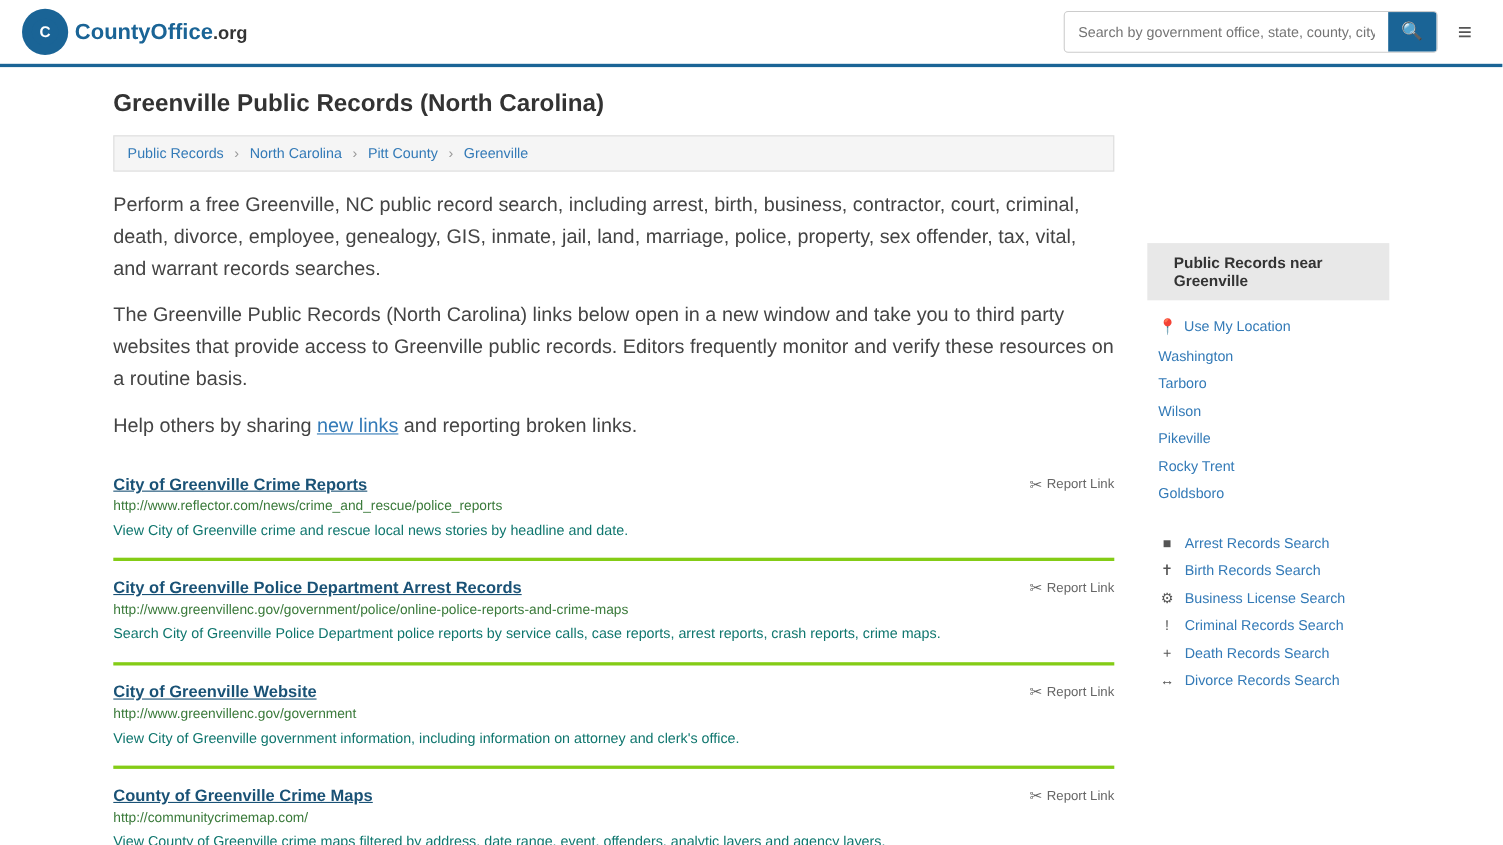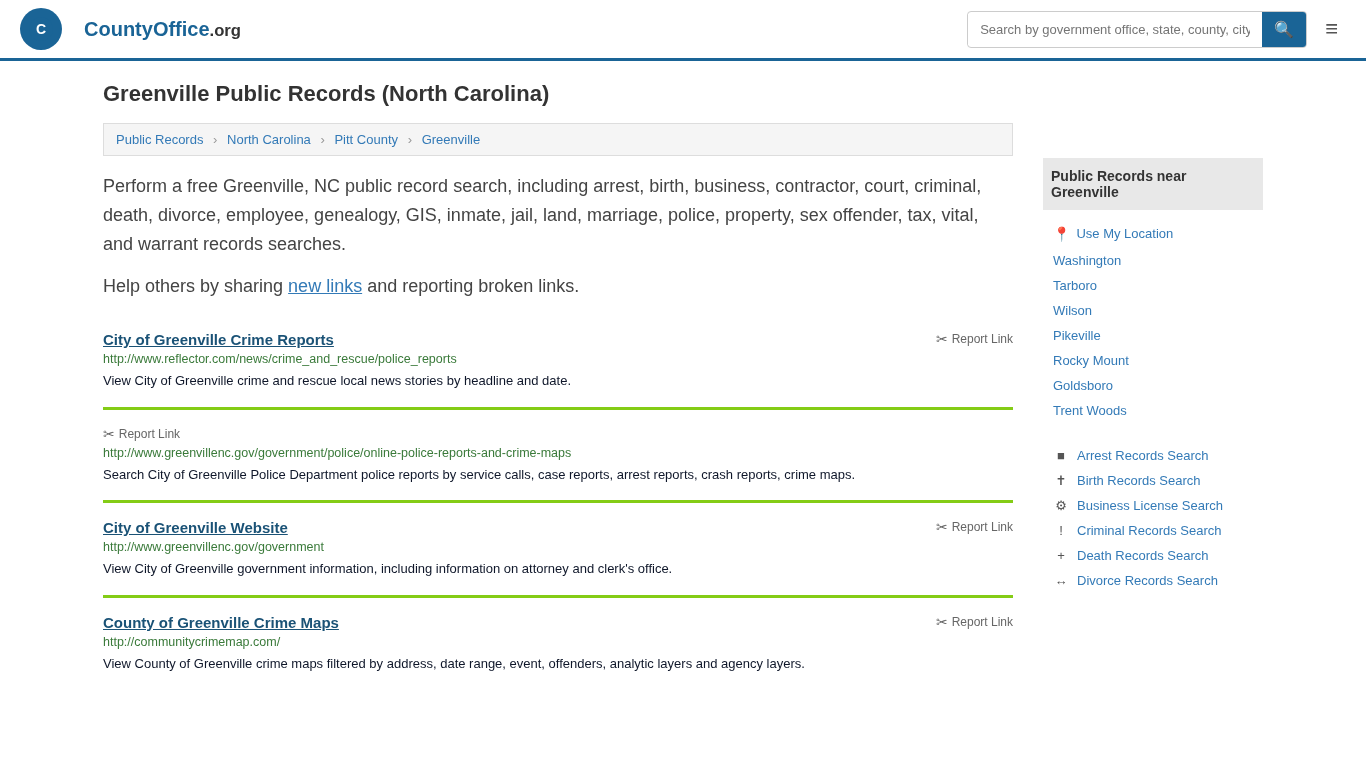--- a/index.html
+++ b/index.html
@@ -27,21 +27,20 @@
       display: flex;
       align-items: center;
       justify-content: center;
       color: white;
       font-size: 20px;
     }
     .logo-text {
       font-size: 20px;
       color: #333;
       font-weight: bold;
-      margin-left: 16px;
     }
     .logo-text span {
       color: #1a6496;
     }
     .header-right {
       display: flex;
       align-items: center;
       gap: 10px;
     }
     .search-bar {
@@ -161,31 +160,31 @@
       font-size: 14px;
     }
     .record-url {
       color: #3a7a3a;
       font-size: 12.5px;
       margin-bottom: 5px;
       cursor: pointer;
     }
     .record-desc {
       font-size: 13px;
-      color: #0f172a;
+      color: #0f766e;
       line-height: 1.5;
     }
 
     
     .sidebar-section {
       margin-bottom: 20px;
     }
     .sidebar-heading {
       background: #e8e8e8;
-      padding: 10px 8px;
+      padding: 10px 24px;
       font-size: 14px;
       font-weight: bold;
       color: #333;
       margin-bottom: 10px;
     }
     .sidebar-location-item {
       display: flex;
       align-items: center;
       gap: 6px;
       padding: 5px 10px;
@@ -265,38 +264,40 @@
       <a href="#">Public Records</a>
       <span class="sep">›</span>
       <a href="#">North Carolina</a>
       <span class="sep">›</span>
       <a href="#">Pitt County</a>
       <span class="sep">›</span>
       <a href="#">Greenville</a>
     </div>
 
     <p class="description">Perform a free Greenville, NC public record search, including arrest, birth, business, contractor, court, criminal, death, divorce, employee, genealogy, GIS, inmate, jail, land, marriage, police, property, sex offender, tax, vital, and warrant records searches.</p>
+    <p class="description">The Greenville Public Records (North Carolina) links below open in a new window and take you to third party websites that provide access to Greenville public records. Editors frequently monitor and verify these resources on a routine basis.</p>
     <p class="description">
       <span>Help others by sharing </span><a href="#">new links</a><span> and reporting broken links.</span>
     </p>
 
     <div id="records-container">
         <div class="record-item">
       <div class="record-header">
         <span class="record-title">City of Greenville Crime Reports</span>
         <span class="report-link">
           <span class="report-icon">✂</span>
           Report Link
         </span>
       </div>
       <div class="record-url">http://www.reflector.com/news/crime_and_rescue/police_reports</div>
       <div class="record-desc">View City of Greenville crime and rescue local news stories by headline and date.</div>
     </div>
         <div class="record-item">
       <div class="record-header">
+        <span class="record-title">City of Greenville Police Department Arrest Records</span>
         <span class="report-link">
           <span class="report-icon">✂</span>
           Report Link
         </span>
       </div>
       <div class="record-url">http://www.greenvillenc.gov/government/police/online-police-reports-and-crime-maps</div>
       <div class="record-desc">Search City of Greenville Police Department police reports by service calls, case reports, arrest reports, crash reports, crime maps.</div>
     </div>
         <div class="record-item">
       <div class="record-header">
@@ -341,27 +342,24 @@
           <div class="sidebar-location-item">
             <a href="#">Tarboro</a>
           </div>
           <div class="sidebar-location-item">
             <a href="#">Wilson</a>
           </div>
           <div class="sidebar-location-item">
             <a href="#">Pikeville</a>
           </div>
           <div class="sidebar-location-item">
-            <a href="#">Rocky Mount</a>
+            <a href="#">Rocky Trent</a>
           </div>
           <div class="sidebar-location-item">
             <a href="#">Goldsboro</a>
-          </div>
-          <div class="sidebar-location-item">
-            <a href="#">Trent Woods</a>
           </div>
         </div>
     </div>
 
     <div class="sidebar-section">
       <ul class="sidebar-records-list" id="sidebar-records-list">
           <li>
       <span class="rec-icon">■</span>
       <a href="#">Arrest Records Search</a>
     </li>

